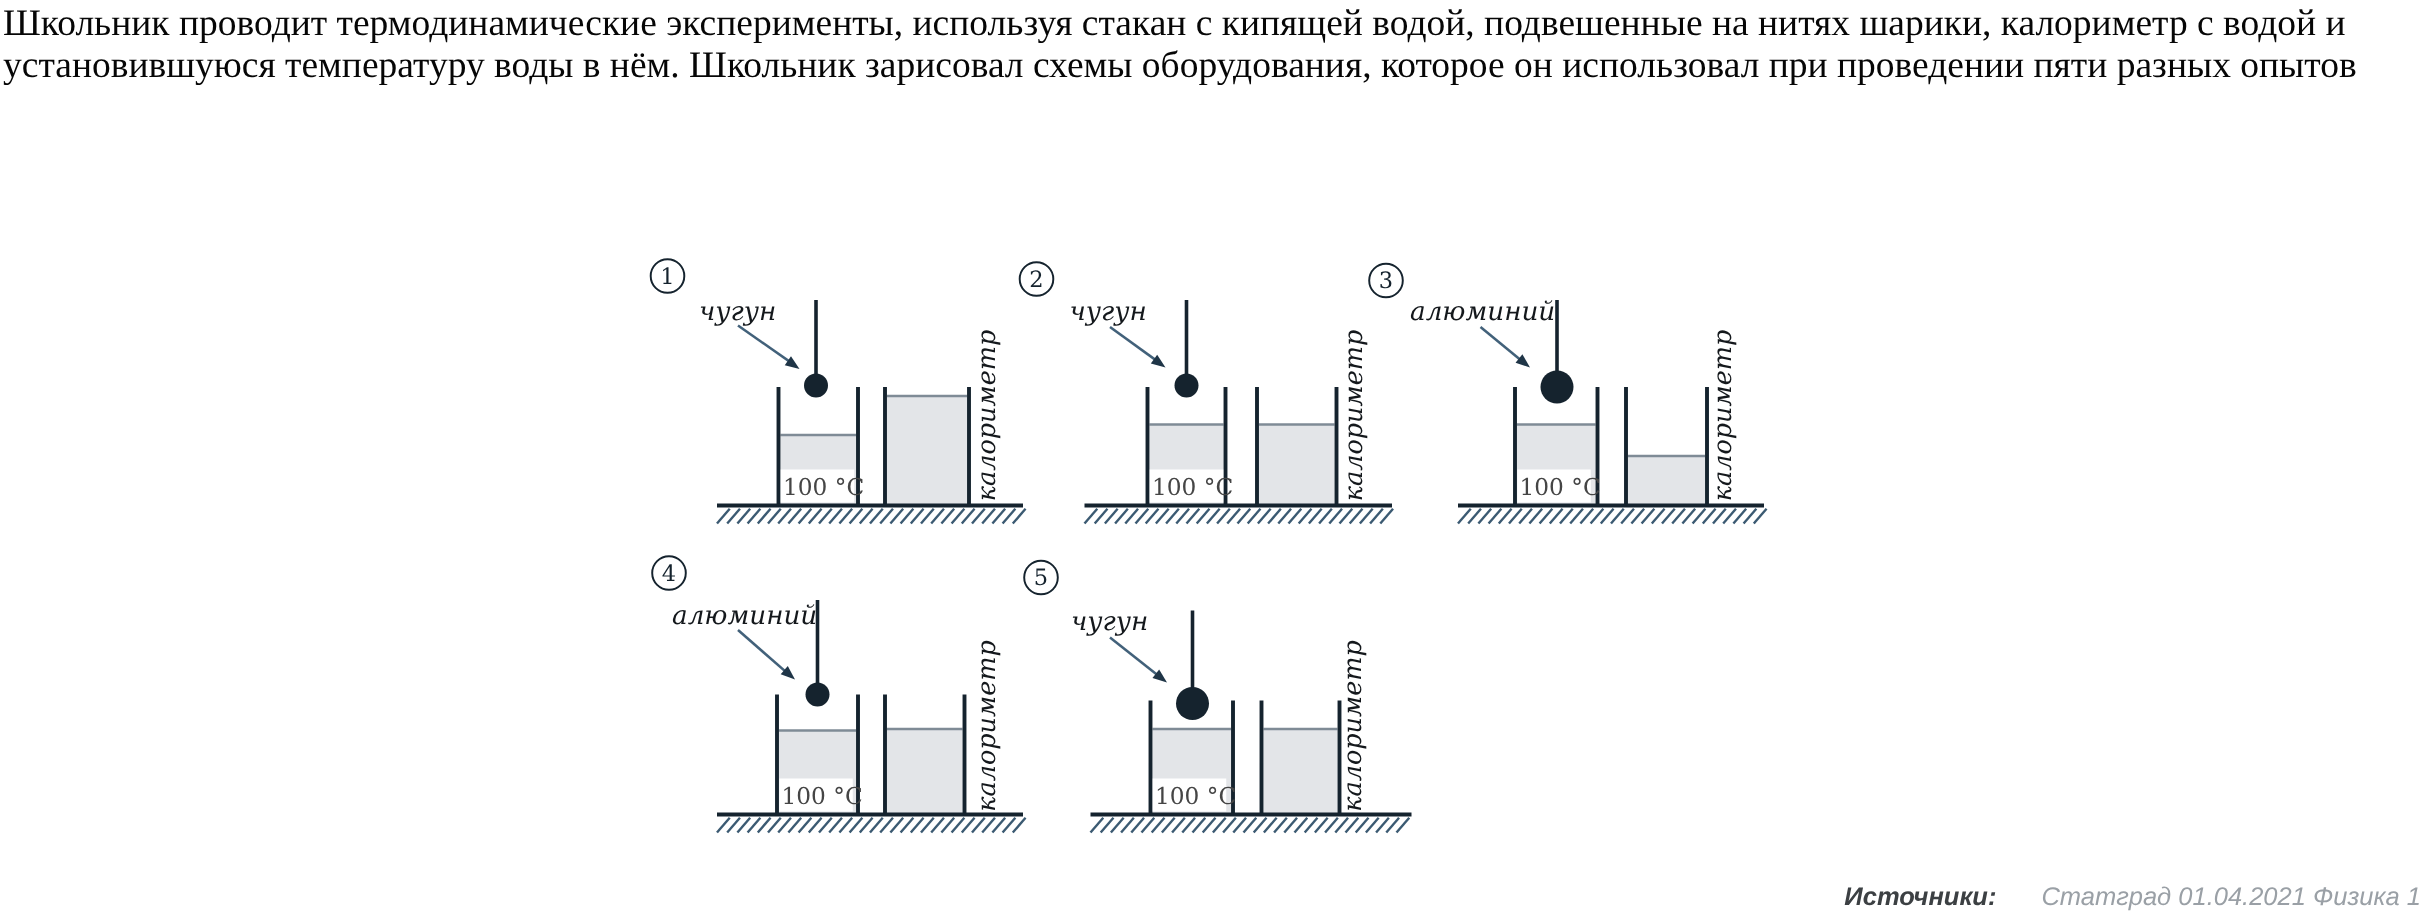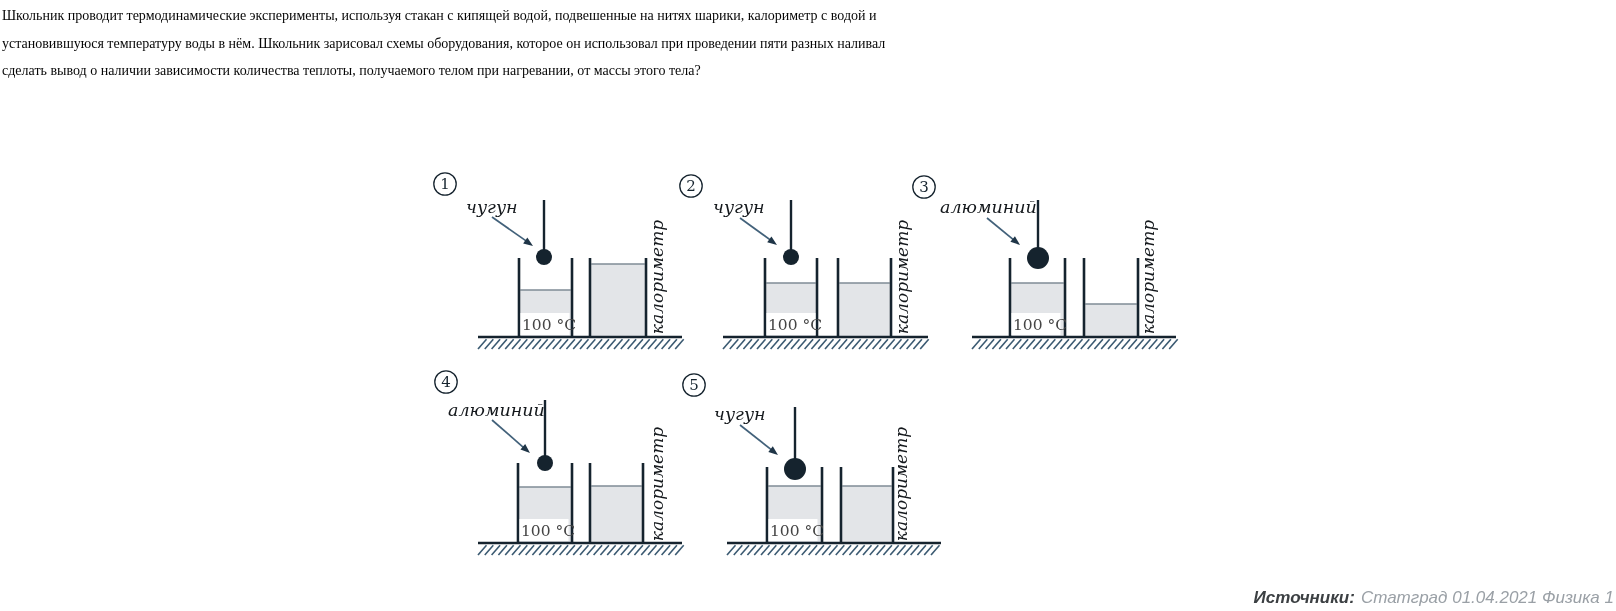--- a/index.html
+++ b/index.html
@@ -1,35 +1,34 @@
 <!DOCTYPE html>
 <html><head>
 <meta charset="utf-8">
 <style>
   html,body{margin:0;padding:0;background:#fff;}
   .page{position:relative;width:1616px;height:611px;background:#ffffff;overflow:hidden;
         font-family:"Liberation Serif",serif;}
-  .qtext{position:absolute;left:2px;top:2px;color:#060606;font-size:14px;line-height:27.6px;
+  .qtext{position:absolute;left:2px;top:2px;color:#060606;font-size:25px;line-height:27.6px;
          white-space:nowrap;}
   .qline{height:27.6px;}
   .diagram{position:absolute;overflow:visible;}
   .footer{position:absolute;right:2px;bottom:3px;font-family:"Liberation Sans",sans-serif;
           font-style:italic;font-size:17px;white-space:nowrap;}
-  .footer .lbl{color:#3c4043;font-weight:700;margin-right:6px;}
-  .footer .src{color:#9aa0a6;}
+  .footer .lbl{color:#3c4043;font-weight:700;margin-right:16px;}
+  .footer .src{color:#9aa0a6;margin-left:14px;}
 </style>
 </head>
 <body>
 
 <div class="page">
 
   <div class="qtext">
     <div class="qline">Школьник проводит термодинамические эксперименты, используя стакан с кипящей водой, подвешенные на нитях шарики, калориметр с водой и</div>
-    <div class="qline">установившуюся температуру воды в нём. Школьник зарисовал схемы оборудования, которое он использовал при проведении пяти разных наливал</div>
-    <div class="qline">сделать вывод о наличии зависимости количества теплоты, получаемого телом при нагревании, от массы этого тела?</div>
+    <div class="qline">установившуюся температуру воды в нём. Школьник зарисовал схемы оборудования, которое он использовал при проведении пяти разных опытов</div>
   </div>
 
   <div id="diagrams">
       <svg class="diagram" width="290" height="200" viewBox="0 0 290 200" style="left: 420px; top: 160px;">
         <circle cx="25" cy="24" r="11.2" fill="none" stroke="#15232e" stroke-width="1.3"></circle>
         <text x="25" y="29.3" text-anchor="middle" font-family="&quot;DejaVu Serif&quot;,serif" font-size="15px" fill="#15232e">1</text>
         <text x="46" y="53" font-family="&quot;DejaVu Serif&quot;,serif" font-style="italic" font-size="17.5px" fill="#14181c">чугун</text>
         <line x1="72" y1="57" x2="110" y2="83.6" stroke="#42617a" stroke-width="1.7"></line>
         <polygon points="113,86 103.16517843042828,83.45318145627004 107.32292441894128,77.57498885182062" fill="#1f3547"></polygon>
         <line x1="124" y1="40" x2="124" y2="90" stroke="#15232e" stroke-width="2.4"></line>

